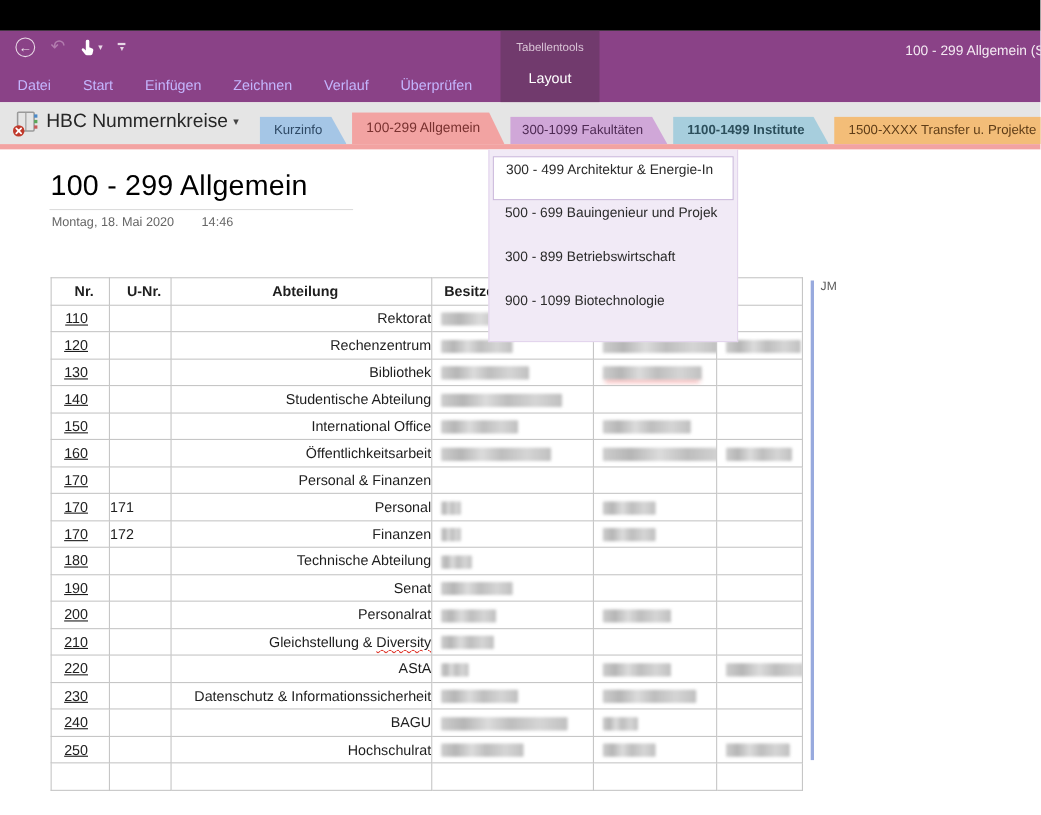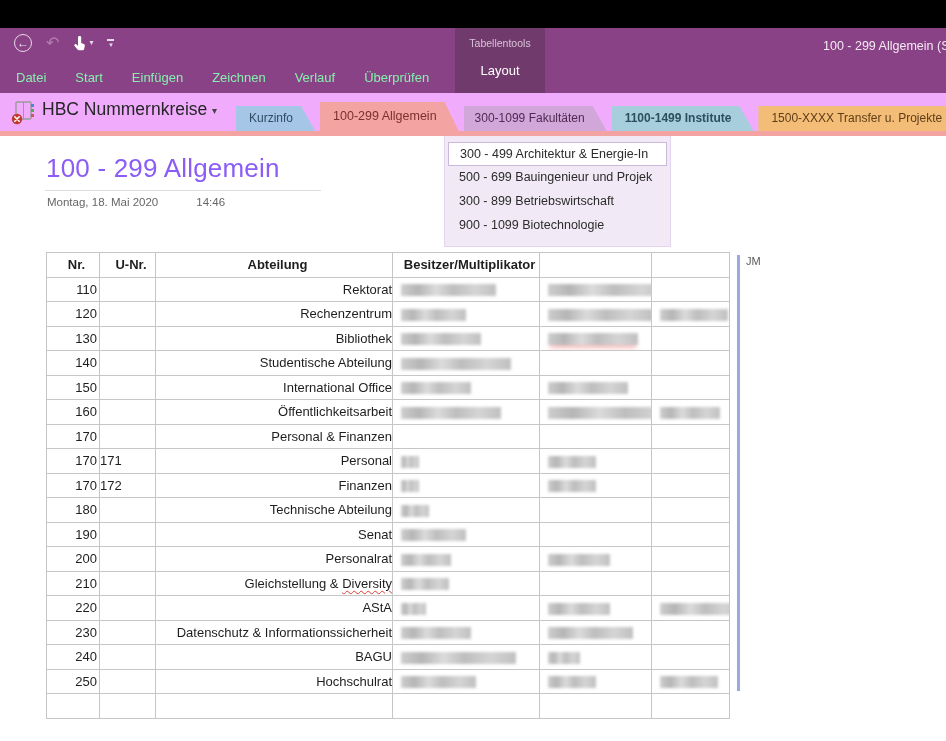--- a/index.html
+++ b/index.html
@@ -15,58 +15,58 @@
   .qat { position:absolute; left:14px; top:6px; display:flex; align-items:center; gap:14px; }
   .qat .qbtn { color:#fff; font-size:14px; line-height:18px; cursor:default; display:flex; align-items:center; }
   .qat .back { width:18px; height:18px; border:1.4px solid #e8d8e6; border-radius:50%;
                display:flex; align-items:center; justify-content:center; font-size:12px; color:#f0e4ef;}
   .qat .undo { color:#b27cae; font-size:16px; }
   .qat .caret { font-size:8px; color:#e8d8e6; margin-left:3px; }
   .qat .more { display:flex; flex-direction:column; align-items:center; }
   .qat .more .bar { width:7px; height:1.5px; background:#e8d8e6; margin-bottom:2px; }
   .qat .more .c { font-size:7px; color:#e8d8e6; line-height:4px; }
   .ribbon-tabs { position:absolute; left:16px; bottom:8px; display:flex; gap:29px; }
-  .rtab { color:#86efac; font-size:13px; cursor:default; white-space:nowrap;margin-top:22px; }
+  .rtab { color:#c4b5fd; font-size:13px; cursor:default; white-space:nowrap;margin-top:22px; }
   .context-group { position:absolute; left:455px; top:0; width:90px; height:65px; background:#713a6d; }
   .ctx-label { text-align:center; margin-top:9px; font-size:10.5px; color:#d9c4d6; }
   .ctx-tab { text-align:center; margin-top:14px; font-size:13px; color:#fff; }
   .win-title { position:absolute; left:823px; top:11px; color:#f4eaf3; font-size:12.5px; white-space:nowrap; }
 
   
-  .navbar { position:absolute; left:0; top:93px; width:946px; height:38px; background:#f0abfc; }
+  .navbar { position:absolute; left:0; top:93px; width:946px; height:38px; background:#e5e5e5; }
   .nb-icon { position:absolute; left:11px; top:7px; }
   .nb-name { position:absolute; left:42px; top:6px; font-size:17.5px; color:#262626; white-space:nowrap; }
   .nb-caret { position:absolute; left:212px; top:12px; font-size:10px; color:#444; }
   .section-tabs { position:absolute; left:236px; bottom:0; display:flex; align-items:flex-end; gap:5px; }
   .stab { height:25px; line-height:25px; padding:0 22px 0 13px; font-size:12px; white-space:nowrap;
           clip-path: polygon(0 0, calc(100% - 14px) 0, 100% 100%, 0 100%); cursor:default; }
   .stab.active { height:29px; line-height:29px; font-size:12.5px; }
   .pinkstrip { position:absolute; left:0; top:131px; width:946px; height:5px; background:#f2a3a2; }
 
   
   .page-dropdown { position:absolute; left:444px; top:136px; width:227px; background:#f1eaf6;
                    border:1px solid #e3d5ed; border-top:none; padding:6px 0 8px 0; z-index:20; }
-  .pd-item { height:24px; line-height:22px; margin:0 3px; padding-left:11px; font-size:12.5px;
+  .pd-item { height:40px; line-height:22px; margin:0 3px; padding-left:11px; font-size:12.5px;
              color:#2b2b2b; white-space:nowrap; overflow:hidden; cursor:default; }
   .pd-item.hl { background:#fff; border:1px solid #cbb9dc; }
 
   
   .content { position:absolute; left:0; top:136px; width:946px; height:605px; background:#fff; }
   .page-title { position:absolute; left:46px; top:17px; font-size:26px; font-weight:300;
-                color:#8b5cf6; letter-spacing:0.2px; }
+                color:#000000; letter-spacing:0.2px; }
   .title-rule { position:absolute; left:45px; top:54px; width:276px; height:1px; background:#dcdcdc; }
   .page-meta { position:absolute; left:47px; top:60px; font-size:11.5px; color:#666; }
-  .page-meta .time { margin-left:38px; }
+  .page-meta .time { margin-left:25px; }
 
   table.note { position:absolute; left:46px; top:116px; border-collapse:collapse; table-layout:fixed;
                width:683px; }
   table.note td, table.note th { border:1px solid #c6c6c6; height:24.5px; font-size:13px;
                color:#1e1e1e; overflow:hidden; white-space:nowrap; vertical-align:middle; }
   table.note th { font-weight:bold; text-align:center; padding-left:7px; }
-  td.nr  { text-align:right; padding-right:2px; }
+  td.nr  { text-align:right; padding-right:19px;text-decoration:underline; }
   td.unr { padding-right:6px; }
   td.abt { text-align:right; padding-left:7px; }
   .wavy { text-decoration: underline wavy #e03c31; text-decoration-thickness:1px; text-underline-offset:2px; }
   .blur { display:inline-block; vertical-align:middle; height:12px; margin-left:8px; border-radius:1px;
           background:linear-gradient(90deg,#bdbdbd 0%,#9d9d9d 18%,#d0d0d0 37%,#a8a8a8 55%,#c7c7c7 78%,#ababab 100%);
           filter:blur(1.6px); opacity:.75; }
   .blur.pink { box-shadow:0 5px 4px -2px rgba(242,140,140,.8); }
 
   .author-bar { position:absolute; left:737px; top:119px; width:3px; height:436px; background:#98aade; }
   .author-label { position:absolute; left:746px; top:119px; font-size:11px; color:#5a5a5a; }

